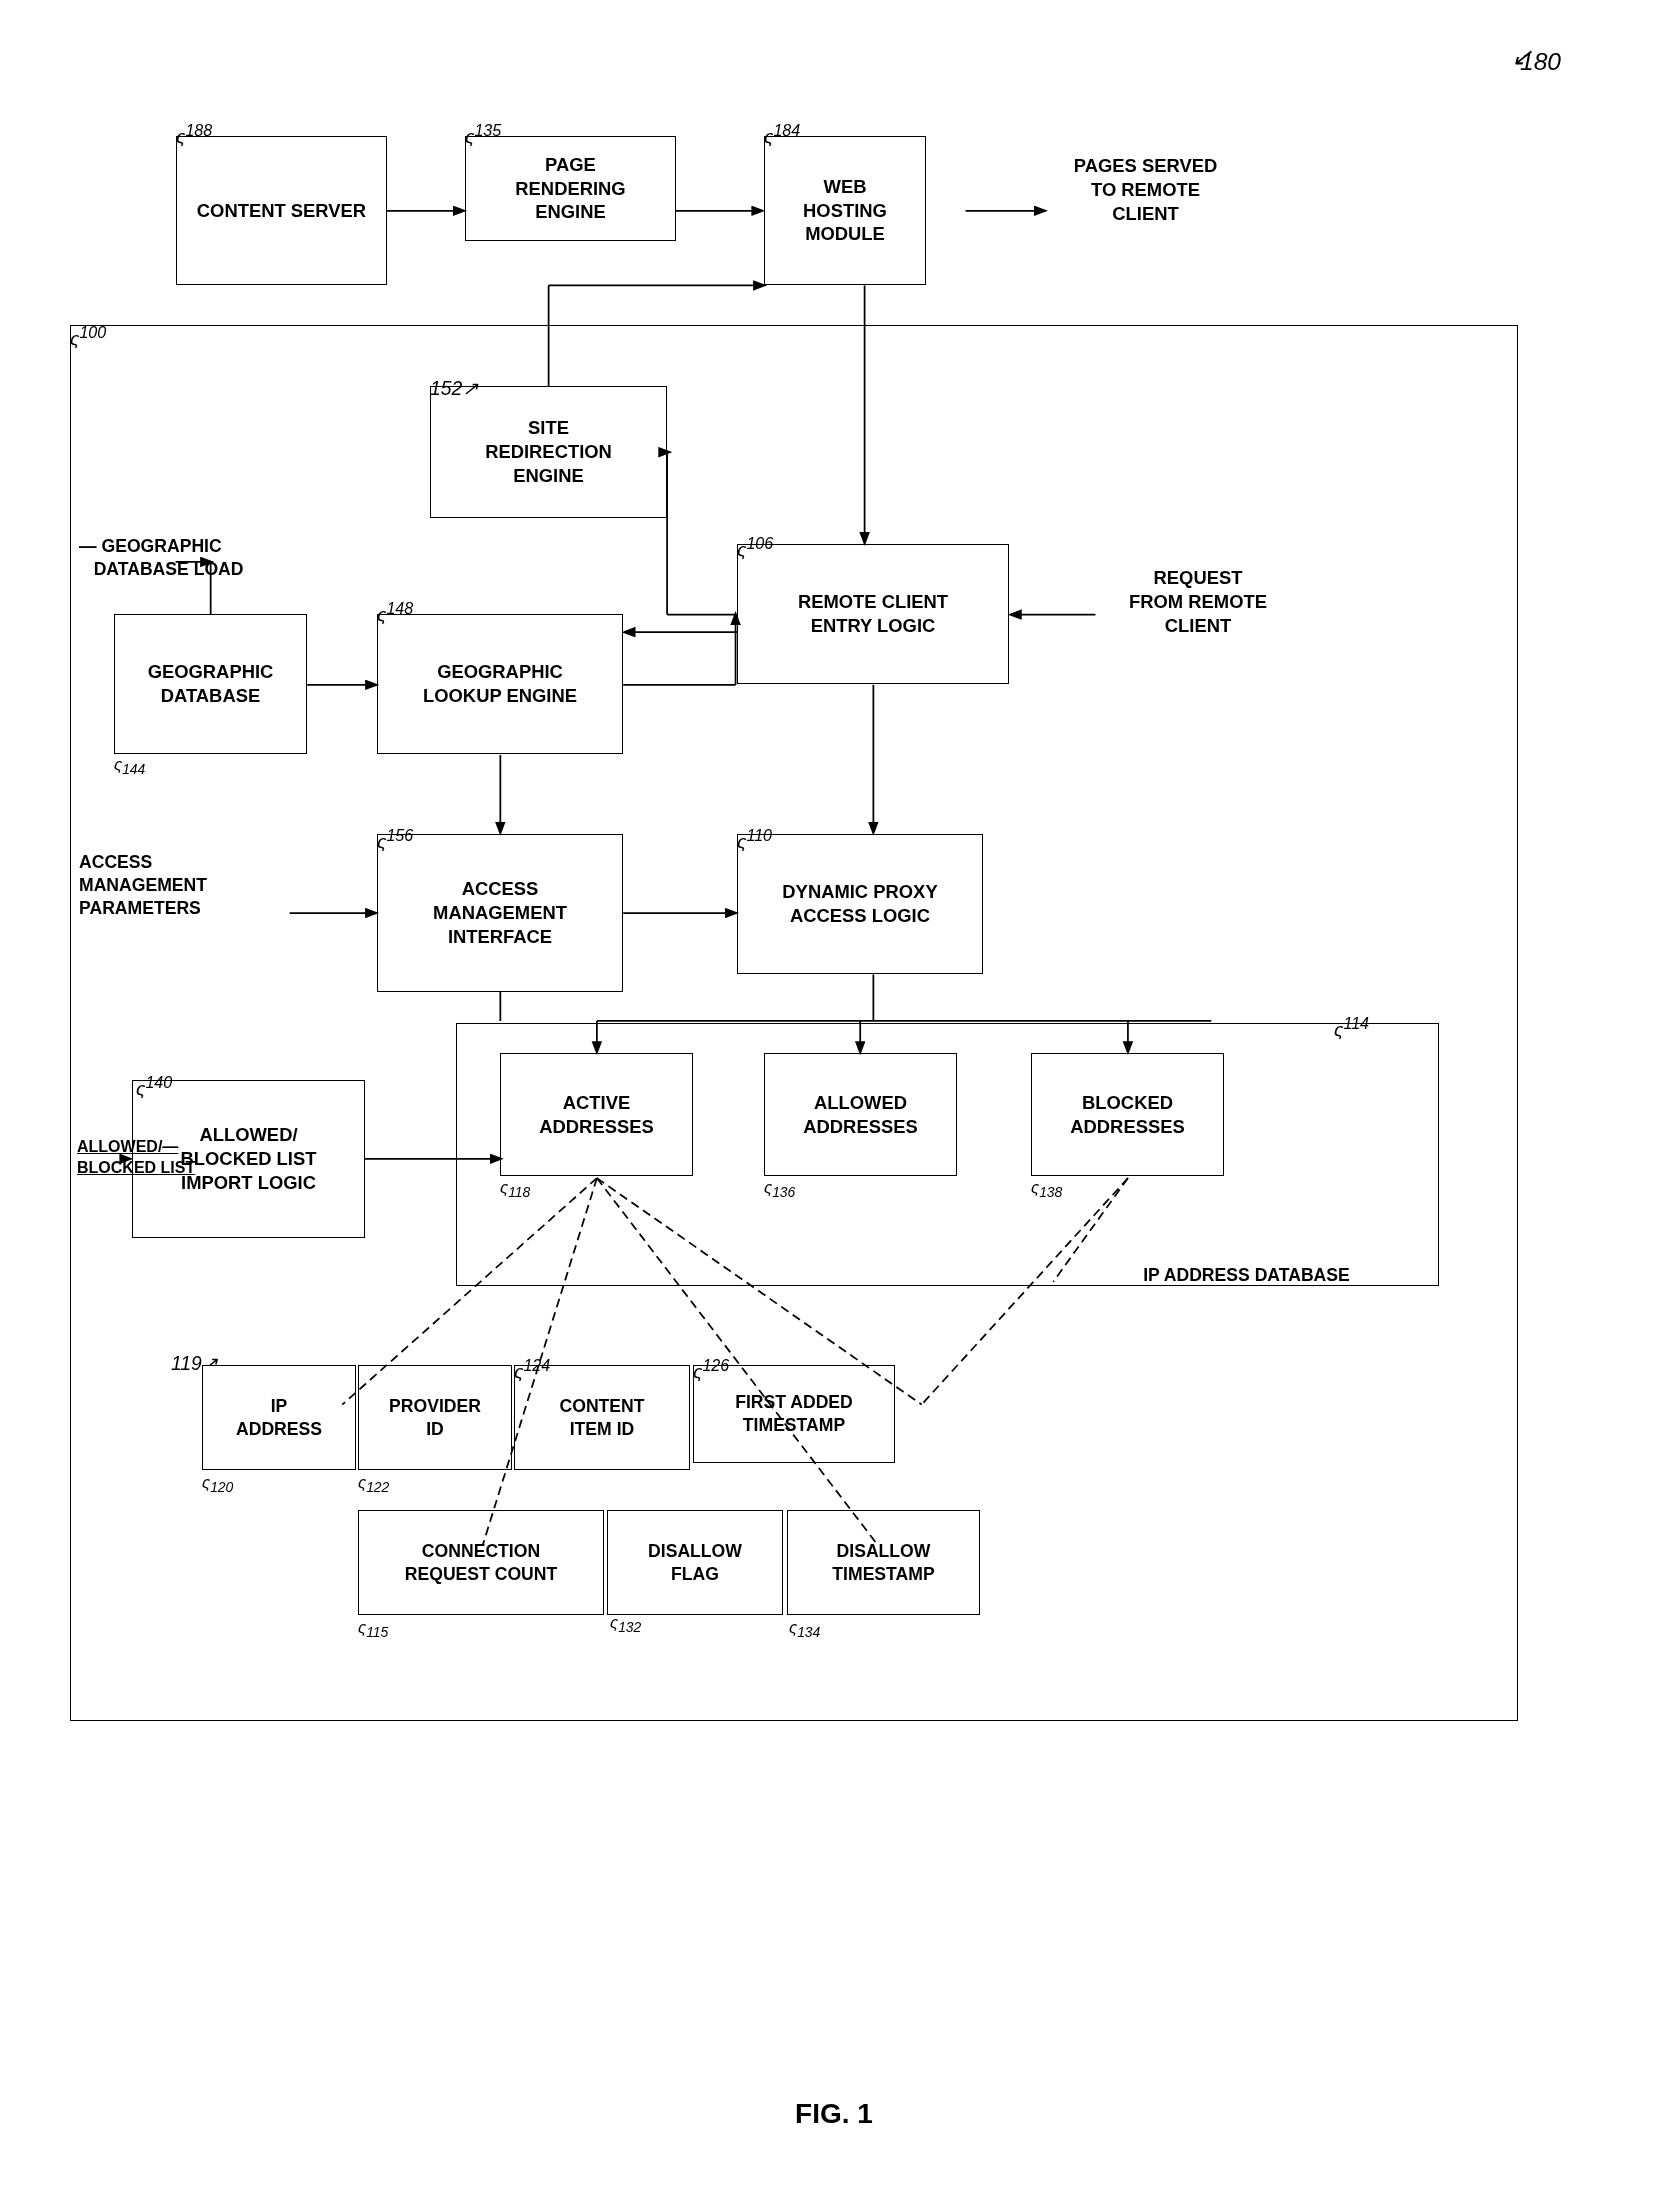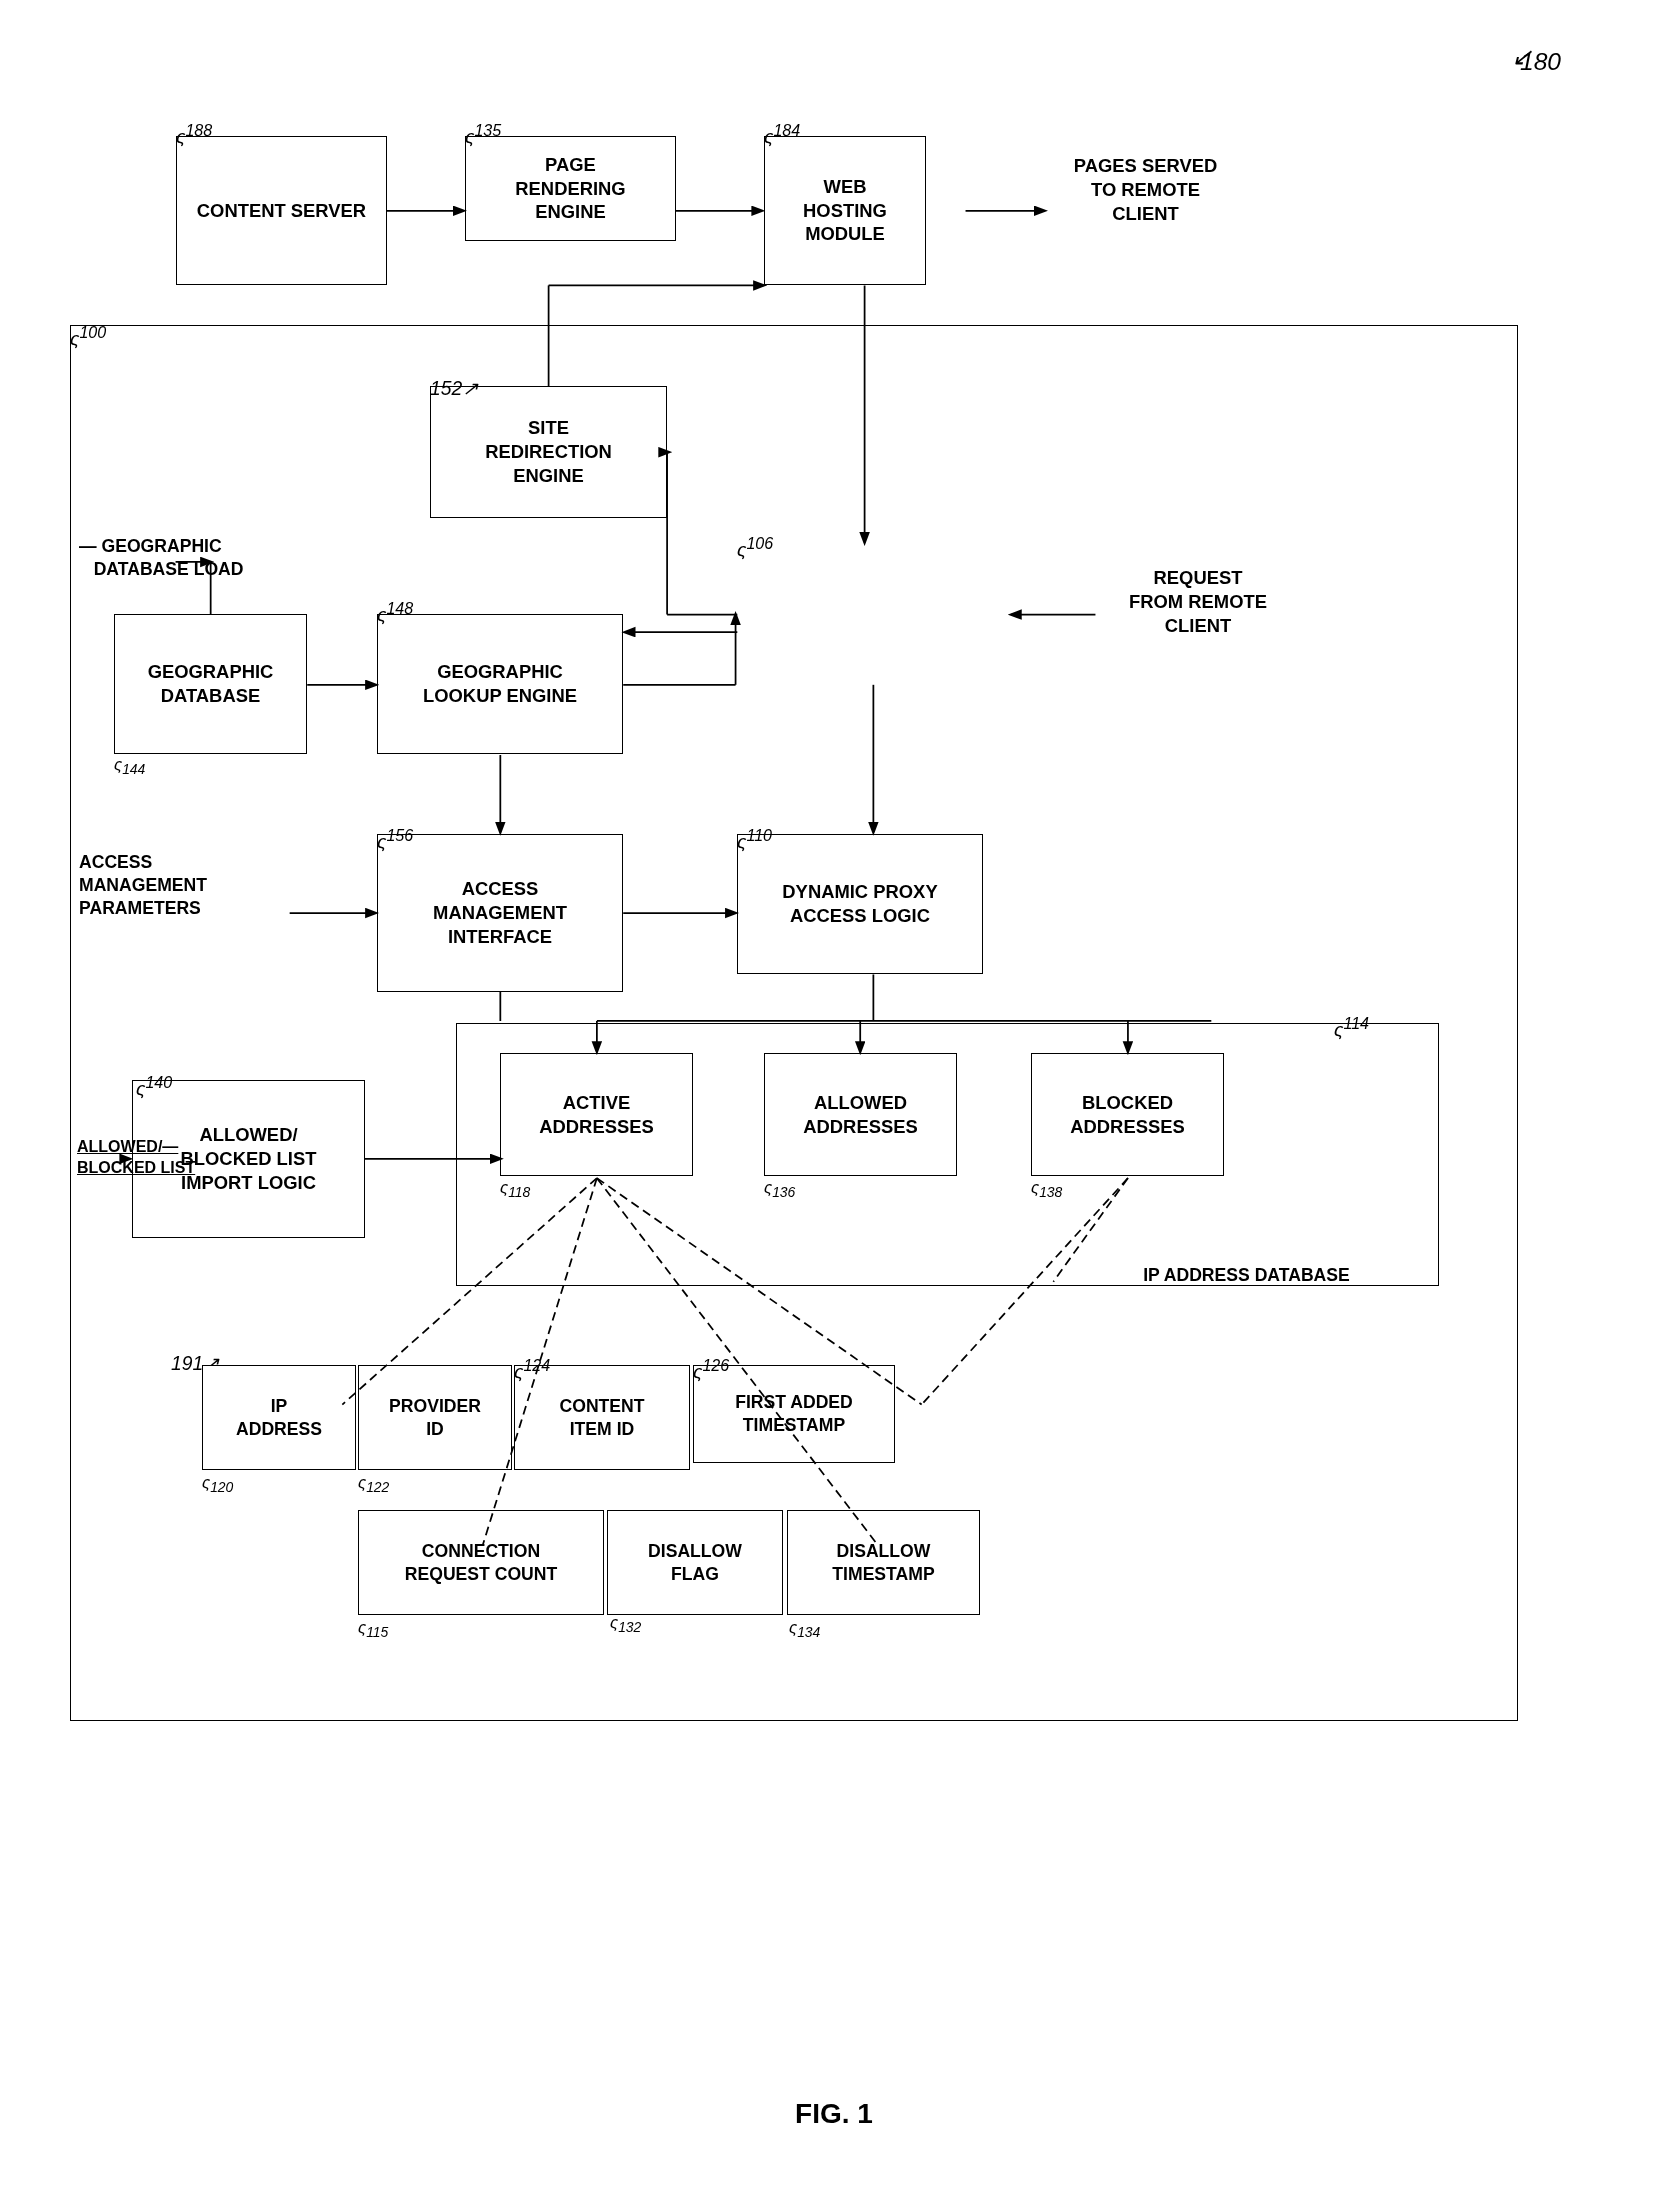--- a/index.html
+++ b/index.html
@@ -95,20 +95,23 @@
   <div class="label" style="left:1049px; top:154px; width:193px; font-size:18.4px;">PAGES SERVED<br>TO REMOTE<br>CLIENT</div>
 
   <div class="outer-box" style="left:70px; top:325px; width:1448px; height:1396px;"></div>
   <div class="ref-num" style="left:70px; top:323px;">ς<sup>100</sup></div>
 
   <div class="box" style="left:430px; top:386px; width:237px; height:132px; font-size:18.4px;">
     <span>SITE<br>REDIRECTION<br>ENGINE</span>
   </div>
   <div class="ref-num" style="left:430px; top:377px;">152↗</div>
 
+  <div class="box" style="left:737px; top:544px; width:272px; height:140px; font-size:18.4px;">
+    <span>REMOTE CLIENT<br>ENTRY LOGIC</span>
+  </div>
   <div class="ref-num" style="left:737px; top:534px;">ς<sup>106</sup></div>
 
   <div class="label" style="left:1097px; top:566px; width:202px; font-size:18.4px;">REQUEST<br>FROM REMOTE<br>CLIENT</div>
 
   <div class="box" style="left:114px; top:614px; width:193px; height:140px; font-size:18.4px;">
     <span>GEOGRAPHIC<br>DATABASE</span>
   </div>
   <div class="ref-num" style="left:114px; top:755px; font-size:16.7px;">ς<sub>144</sub></div>
 
   <div class="box" style="left:377px; top:614px; width:246px; height:140px; font-size:18.4px;">
@@ -149,21 +152,21 @@
   </div>
   <div class="ref-num" style="left:1031px; top:1178px; font-size:16.7px;">ς<sub>138</sub></div>
 
   <div class="box" style="left:132px; top:1080px; width:233px; height:158px; font-size:18.4px;">
     <span>ALLOWED/<br>BLOCKED LIST<br>IMPORT LOGIC</span>
   </div>
   <div class="ref-num" style="left:136px; top:1073px;">ς<sup>140</sup></div>
 
   <div class="label" style="left:77px; top:1137px; width:184px; font-size:16px; text-align:left;text-decoration:underline;">ALLOWED/—<br>BLOCKED LIST</div>
 
-  <div class="ref-num" style="left:171px; top:1352px;">191↗</div>
+  <div class="ref-num" style="left:171px; top:1352px;">119↗</div>
 
   <div class="box" style="left:202px; top:1365px; width:154px; height:105px; font-size:17.6px;">
     <span>IP<br>ADDRESS</span>
   </div>
   <div class="ref-num" style="left:202px; top:1473px; font-size:16.7px;">ς<sub>120</sub></div>
 
   <div class="box" style="left:358px; top:1365px; width:154px; height:105px; font-size:17.6px;">
     <span>PROVIDER<br>ID</span>
   </div>
   <div class="ref-num" style="left:358px; top:1473px; font-size:16.7px;">ς<sub>122</sub></div>

